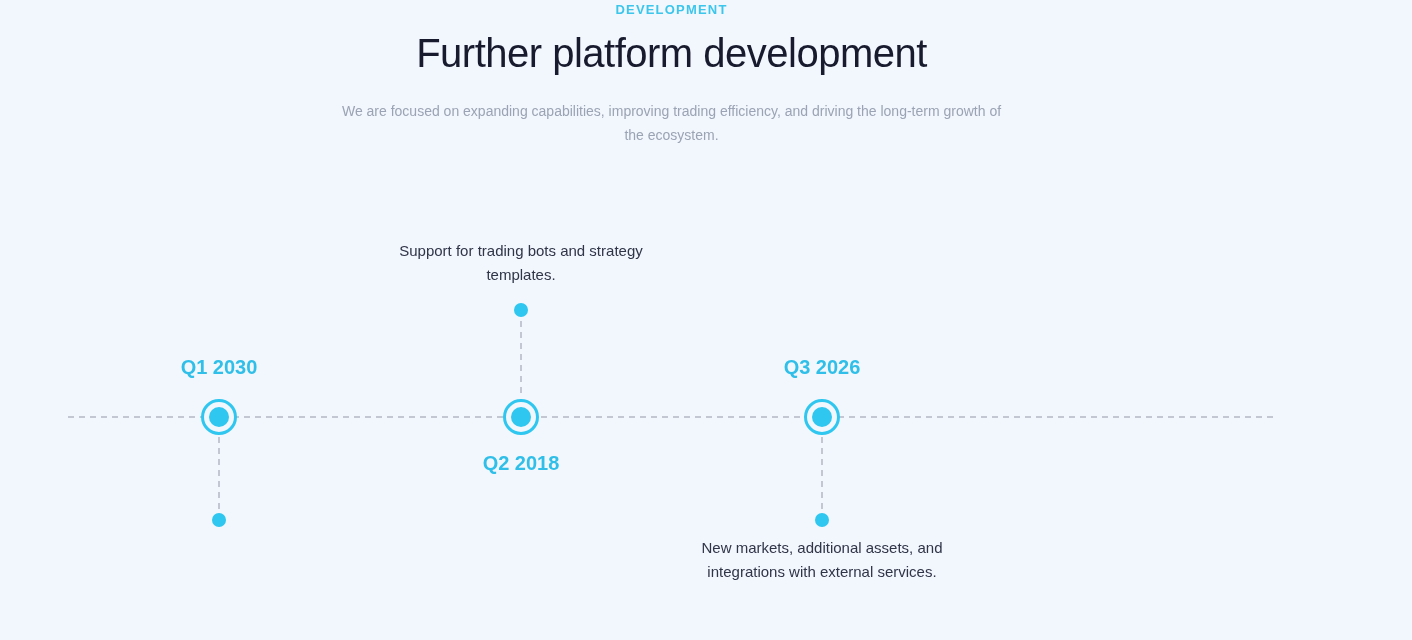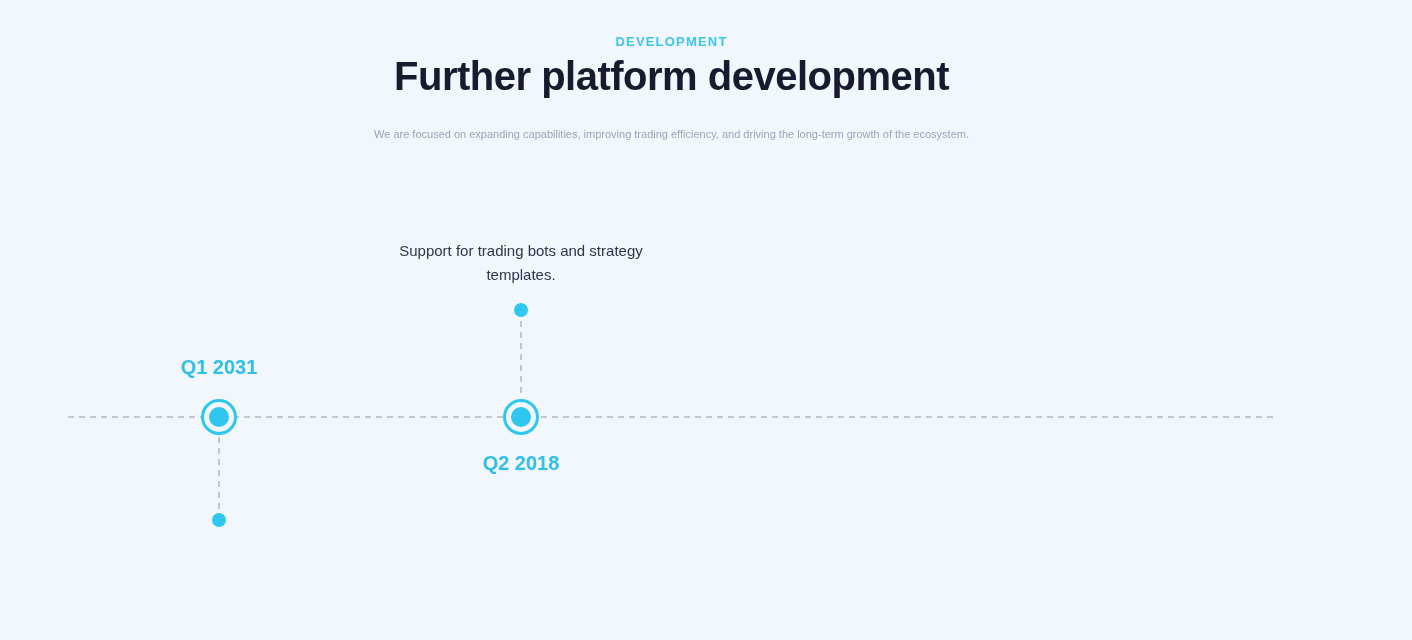--- a/index.html
+++ b/index.html
@@ -8,42 +8,42 @@
     overflow: hidden;
     background: #f2f6fd;
     font-family: "Liberation Sans", "DejaVu Sans", sans-serif;
   }
   .container {
     position: absolute;
     left: 68px; top: 0;
     width: 1207px; height: 640px;
   }
   
-  .header { text-align: center; padding-top: 32px; }
+  .header { text-align: center; }
   .eyebrow {
     display: inline-block;
     font-size: 13px;
     line-height: 18px;
     font-weight: 700;
     letter-spacing: 1.2px;
     color: #3cc6ec;
     text-transform: uppercase;
   }
   .title {
-    margin-top: 1px;
+    margin-top: 10px;
     font-size: 40px;
     line-height: 48px;
-    font-weight: 700;
+    font-weight: 400;
     letter-spacing: -0.5px;
     color: #181a2e;
   }
   .subtitle {
     margin: 22px auto 0;
     max-width: 660px;
-    font-size: 11px;
+    font-size: 14px;
     line-height: 24px;
     color: #9ba4b4;
   }
   
   .timeline { position: absolute; left: 0; top: 0; width: 1207px; height: 640px; }
   .axis {
     position: absolute;
     left: 0; right: 0; top: 416px;
     height: 2px;
     background: repeating-linear-gradient(90deg, #c2c7d1 0 6px, transparent 6px 11px);
@@ -122,34 +122,43 @@
   <div class="header">
     <div class="eyebrow">DEVELOPMENT</div>
     <h1 class="title">Further platform development</h1>
     <p class="subtitle">We are focused on expanding capabilities, improving trading efficiency, and driving the long-term growth of the ecosystem.</p>
   </div>
 
   <div class="timeline">
     <div class="axis"></div>
 
     <div class="milestone m0 desc-below">
-      <div class="q-label">Q1 2031</div>
+      <div class="q-label">Q1 2030</div>
       <div class="node">
           <div class="node-inner"></div>
         </div>
       <div class="stem"></div>
       <div class="end-dot"></div>
     </div>
 
     <div class="milestone m1 desc-above">
       <p class="desc">Support for trading bots and strategy templates.</p>
       <div class="end-dot"></div>
       <div class="stem"></div>
       <div class="node">
           <div class="node-inner"></div>
         </div>
       <div class="q-label">Q2 2018</div>
     </div>
 
+    <div class="milestone m2 desc-below">
+      <div class="q-label">Q3 2026</div>
+      <div class="node">
+          <div class="node-inner"></div>
+        </div>
+      <div class="stem"></div>
+      <div class="end-dot"></div>
+      <p class="desc">New markets, additional assets, and integrations with external services.</p>
+    </div>
 
   </div>
 
 </div>
 
 </body></html>

